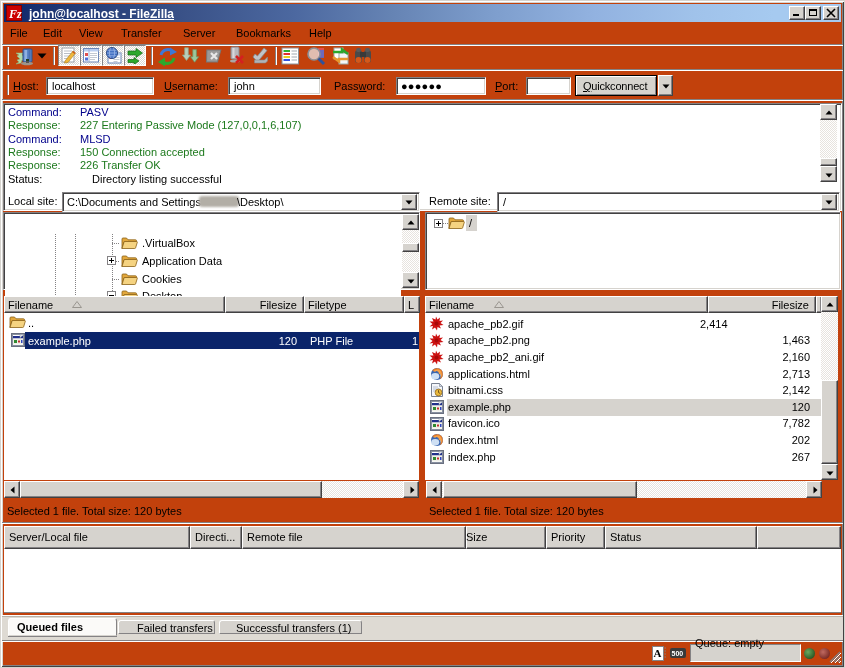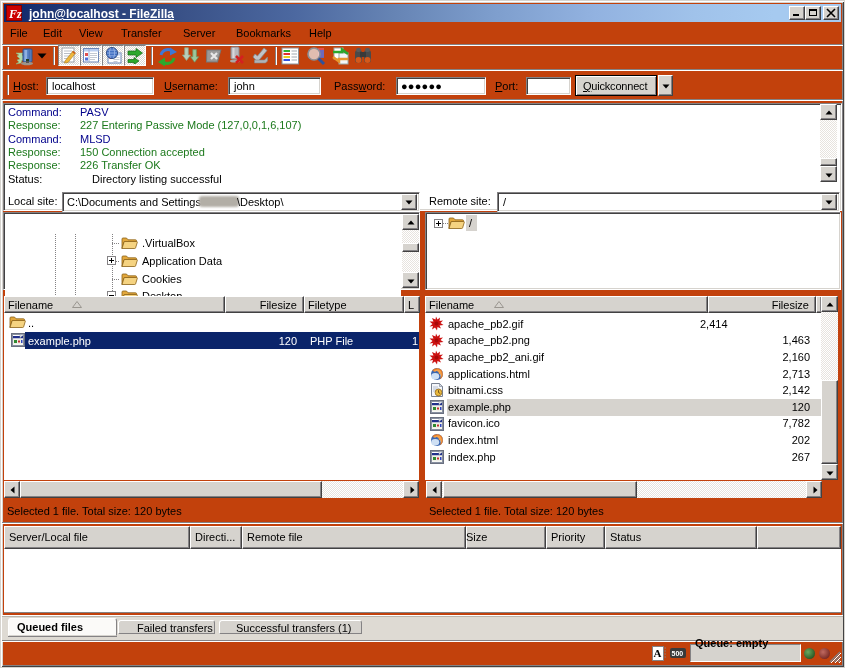--- a/index.html
+++ b/index.html
@@ -502,21 +502,21 @@
 <div style="left:2px;top:640px;width:841px;height:2px;border-top:1px solid #848284;border-bottom:1px solid #fff;"></div>
 <svg style="left:652px;top:646px" width="14" height="15" viewBox="0 0 14 15">
         <rect x="0.5" y="0.5" width="11" height="14" fill="#fff" stroke="#848284"></rect>
         <text x="5.5" y="11" font-family="Liberation Serif,serif" font-size="11" font-weight="bold" text-anchor="middle" fill="#000">A</text>
         <path d="M12.5 2h1.5M12.5 5h1.5M12.5 8h1.5M12.5 11h1.5" stroke="#848284" stroke-width="1"></path>
       </svg>
 <div style="left:670px;top:648px;width:16px;height:10px;background:#3a3a3a;border-radius:2px;">
         <div class="txt" style="left:1.5px;top:2px;font-size:7px;color:#fff;font-weight:bold;letter-spacing:0;">500</div>
       </div>
 <div style="left:690px;top:644px;width:111px;height:18px;border:1px solid;border-color:#848284 #fff #fff #848284;background:#d6d3ce;"></div>
-<div class="txt" style="left:695px;top:638px;font-weight:bold;">Queue: empty</div>
+<div class="txt" style="left:695px;top:638px;">Queue: empty</div>
 <div style="left:804px;top:648px;width:11px;height:11px;border-radius:50%;background:radial-gradient(circle at 4px 4px,#6aa85e,#2e5c28 70%,#1e3c1a);"></div>
 <div style="left:819px;top:648px;width:11px;height:11px;border-radius:50%;background:radial-gradient(circle at 4px 4px,#c06a60,#7e2e28 70%,#541e1a);"></div>
 <svg style="left:829px;top:651px" width="12" height="12" viewBox="0 0 12 12">
         <path d="M11 1 L1 11 M11 5 L5 11 M11 9 L9 11" stroke="#848284" stroke-width="1.4"></path>
         <path d="M12 2 L2 12 M12 6 L6 12 M12 10 L10 12" stroke="#fff" stroke-width="1"></path>
       </svg>
 </div>
 </div>
 
 </body></html>

